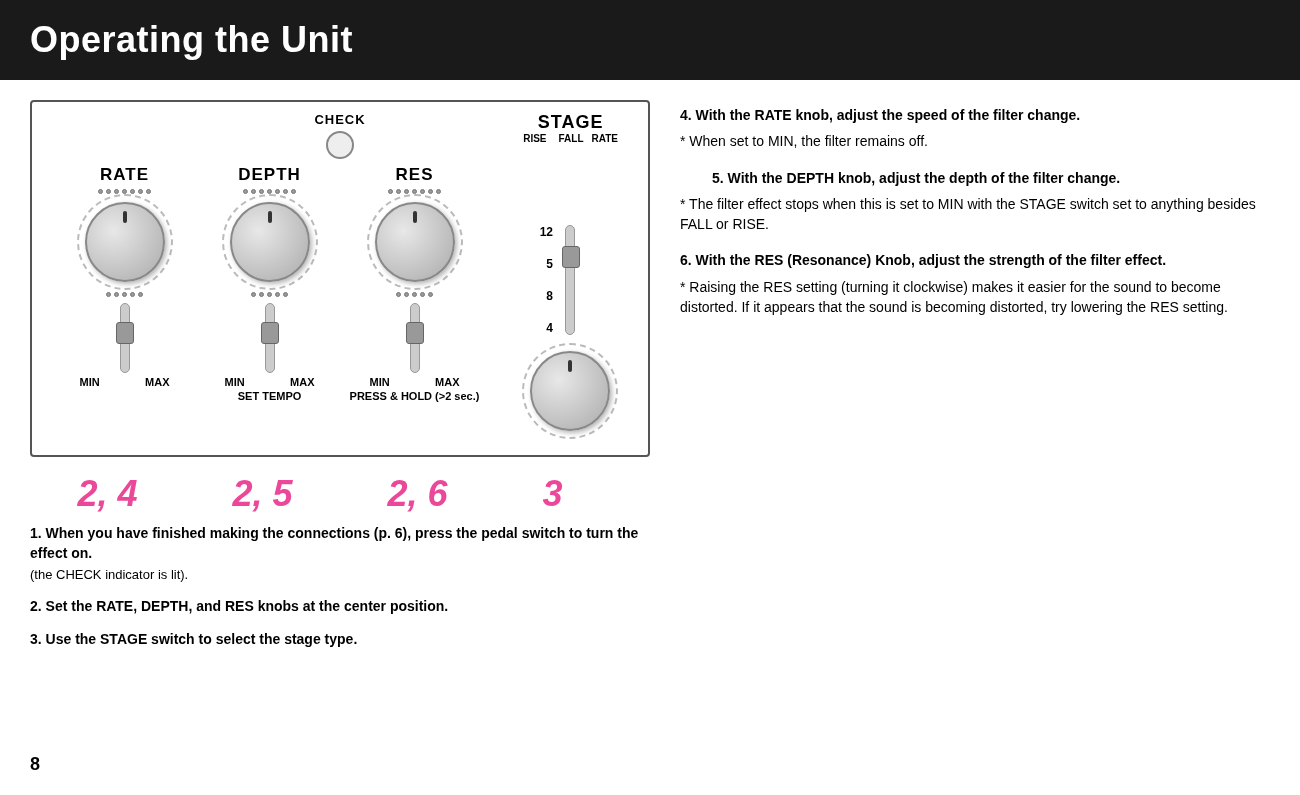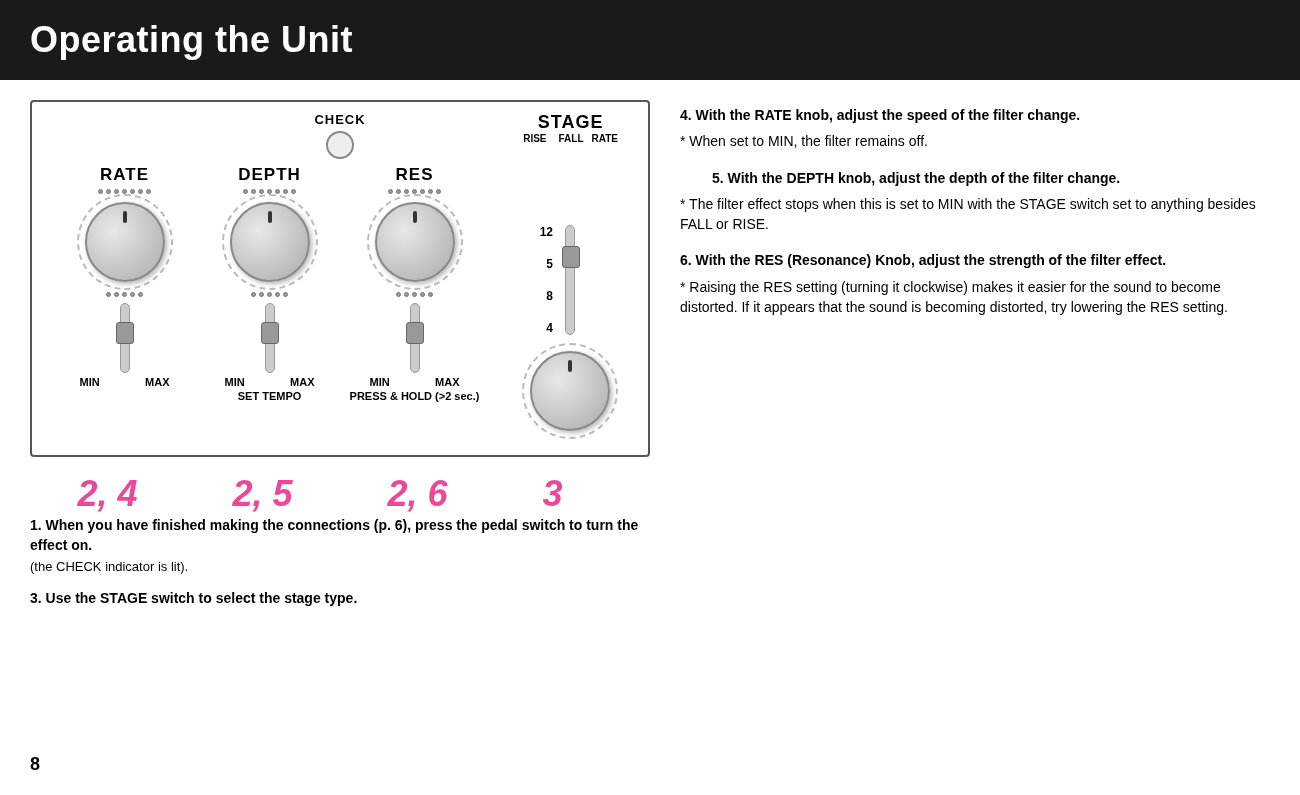--- a/index.html
+++ b/index.html
@@ -373,24 +373,27 @@
       </div>
     </div>
 
     <div style="display:flex;justify-content:space-around;width:580px;margin-top:4px;">
       <div class="bottom-number">2, 4</div>
       <div class="bottom-number">2, 5</div>
       <div class="bottom-number">2, 6</div>
       <div class="bottom-number">3</div>
     </div>
 
-    <div class="instructions" style="margin-top:0;">
+    <div class="instructions" style="margin-top:8px;">
       <div class="instruction-item">
         <span style="font-weight:bold;">1. When you have finished making the connections (p. 6), press the pedal switch to turn the effect on.</span><br>
         <span style="font-weight:normal;font-size:13px;">(the CHECK indicator is lit).</span>
+      </div>
+      <div class="instruction-item">
+        <span style="font-weight:bold;">2. Set the RATE, DEPTH, and RES knobs at the center position.</span>
       </div>
       <div class="instruction-item">
         <span style="font-weight:bold;">3. Use the STAGE switch to select the stage type.</span>
       </div>
     </div>
   </div>
 
   <div class="right-panel">
     <div class="right-instruction">
       <div style="font-weight:bold;font-size:14px;line-height:1.45;">4. With the RATE knob, adjust the speed of the filter change.</div>

